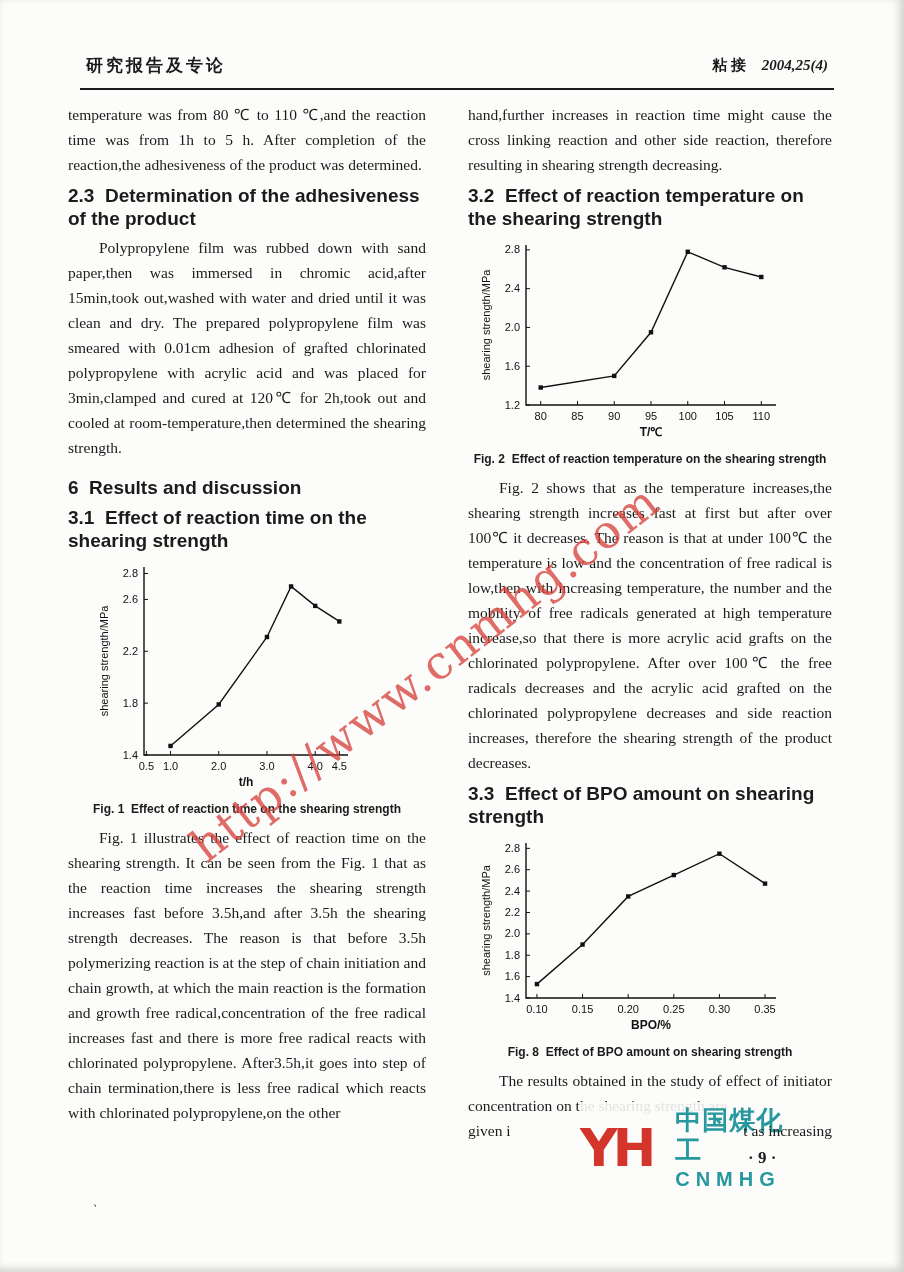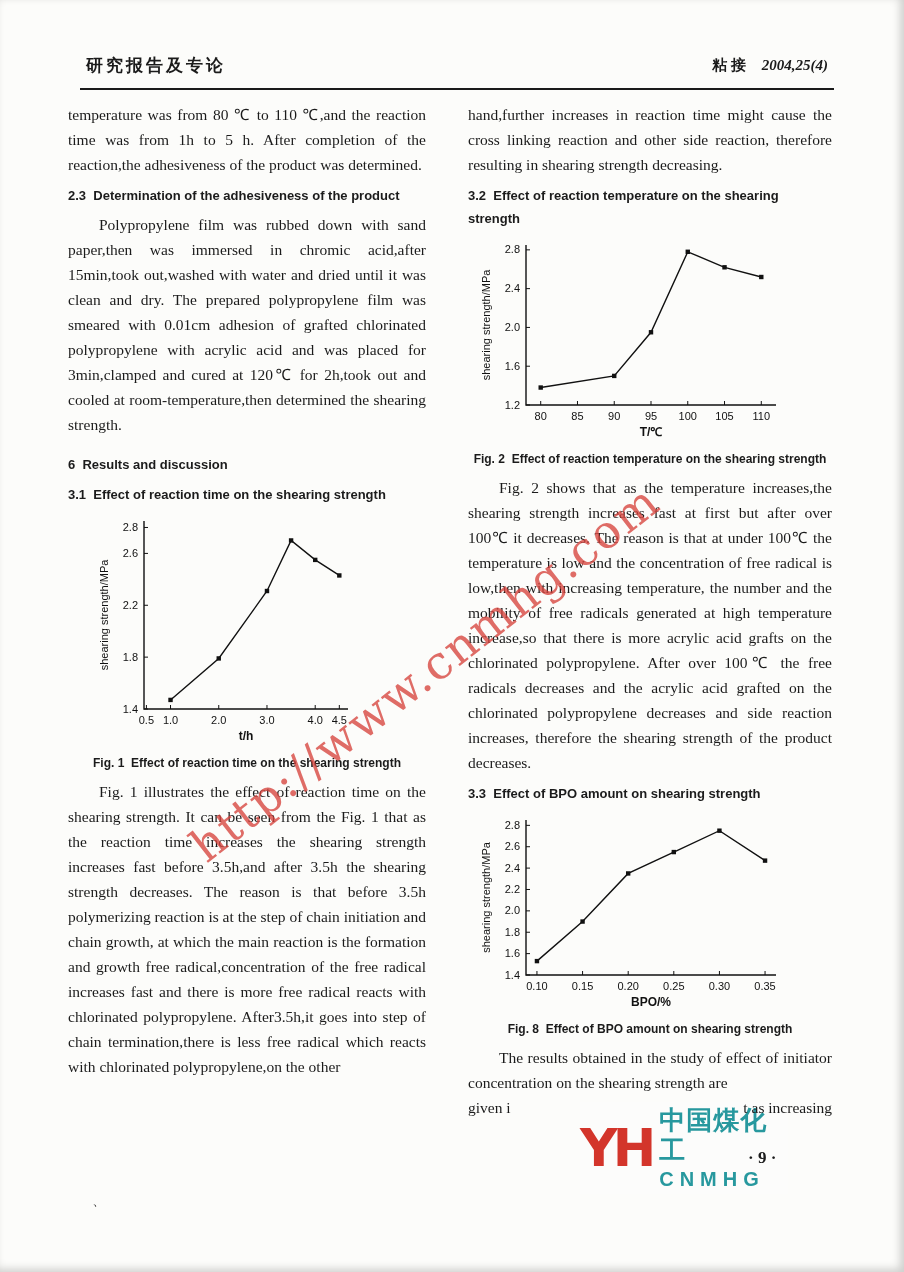--- a/index.html
+++ b/index.html
@@ -19,21 +19,21 @@
   .h-right { font-size:15px; }
   .h-journal { font-weight:bold; margin-right:12px; }
   .h-issue { font-style:italic; font-weight:bold; }
   .rule { position:absolute; top:88px; left:80px; right:70px; height:2px; background:#1a1a1a; }
   
   .col { position:absolute; top:102px; font-size:15.5px; line-height:25px; text-align:justify; }
   .col-left  { left:68px;  width:358px; }
   .col-right { left:468px; width:364px; }
   p.indent { text-indent:2em; }
   .heading {
-    font-family:"Liberation Sans",sans-serif; font-weight:bold; font-size:13px;
+    font-family:"Liberation Sans",sans-serif; font-weight:bold; font-size:19px;
     line-height:23px; margin:7px 0 5px; text-align:left; white-space:pre-wrap;
   }
   .heading-space { margin-top:16px; }
   .chart { display:block; }
   .chart-1 { margin-left:30px; }
   .chart-2 { margin-left:12px; }
   .chart-3 { margin-left:12px; }
   .caption {
     font-family:"Liberation Sans",sans-serif; font-weight:bold; font-size:12px;
     text-align:center; margin:0 0 8px 0; white-space:pre-wrap; line-height:15px;
@@ -42,21 +42,21 @@
   
   .watermark {
     position:absolute; left:180px; top:830px;
     transform:rotate(-38deg); transform-origin:0 0;
     font-family:"DejaVu Serif",serif; font-size:46px; letter-spacing:2px;
     color:rgba(214,67,60,0.78); white-space:nowrap; z-index:12; pointer-events:none;
   }
   
   .logo {
     position:absolute; left:580px; top:1102px; width:208px; height:92px;
-    display:flex; align-items:center; gap:8px; z-index:20;
+    display:flex; align-items:center; gap:24px; z-index:20;
     background:rgba(252,252,250,0.88);
   }
   .logo-mark {
     color:#d3352b; font-family:"DejaVu Sans",sans-serif; font-weight:bold;
     font-size:52px; line-height:0.9; letter-spacing:-5px;
   }
   .logo-text { display:flex; flex-direction:column; }
   .logo-cn { color:#27989e; font-family:"DejaVu Sans",sans-serif; font-weight:bold; font-size:26px; letter-spacing:1px; line-height:30px; }
   .logo-en { color:#27989e; font-family:"Liberation Sans",sans-serif; font-weight:bold; font-size:20px; letter-spacing:6px; margin-top:3px; }
   .page-num { position:absolute; left:748px; top:1148px; font-weight:bold; font-size:17px; z-index:40; }

